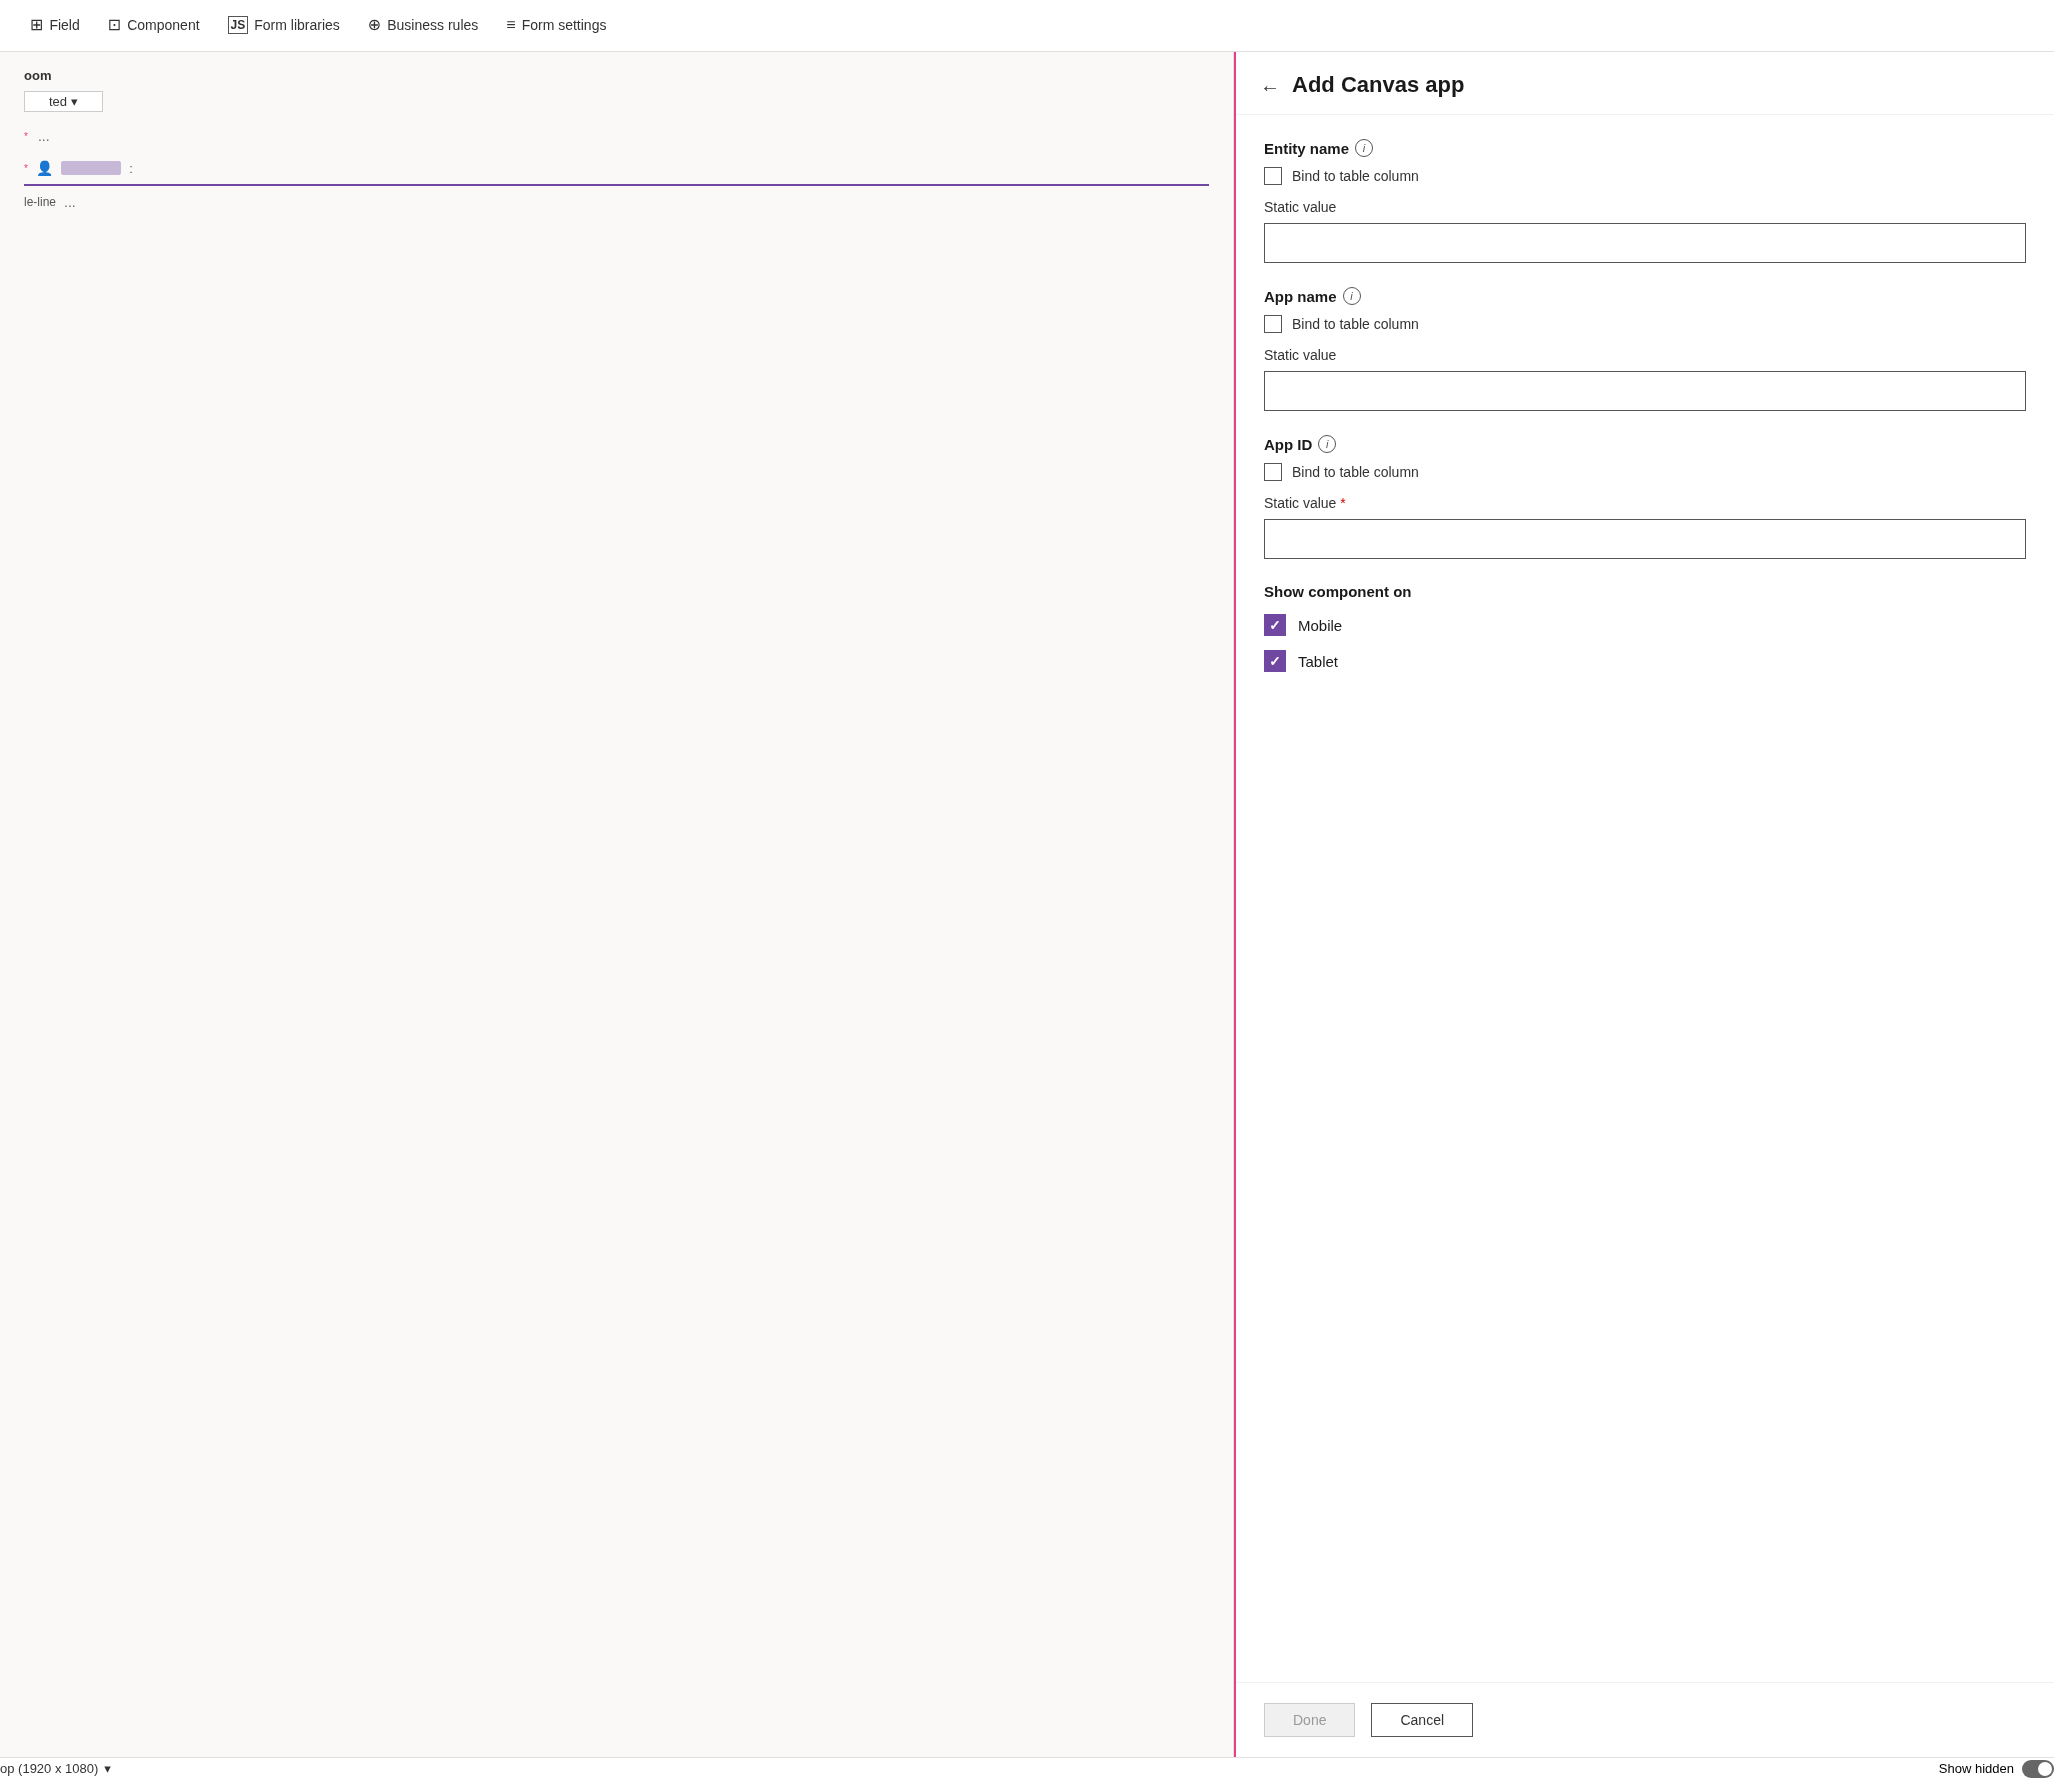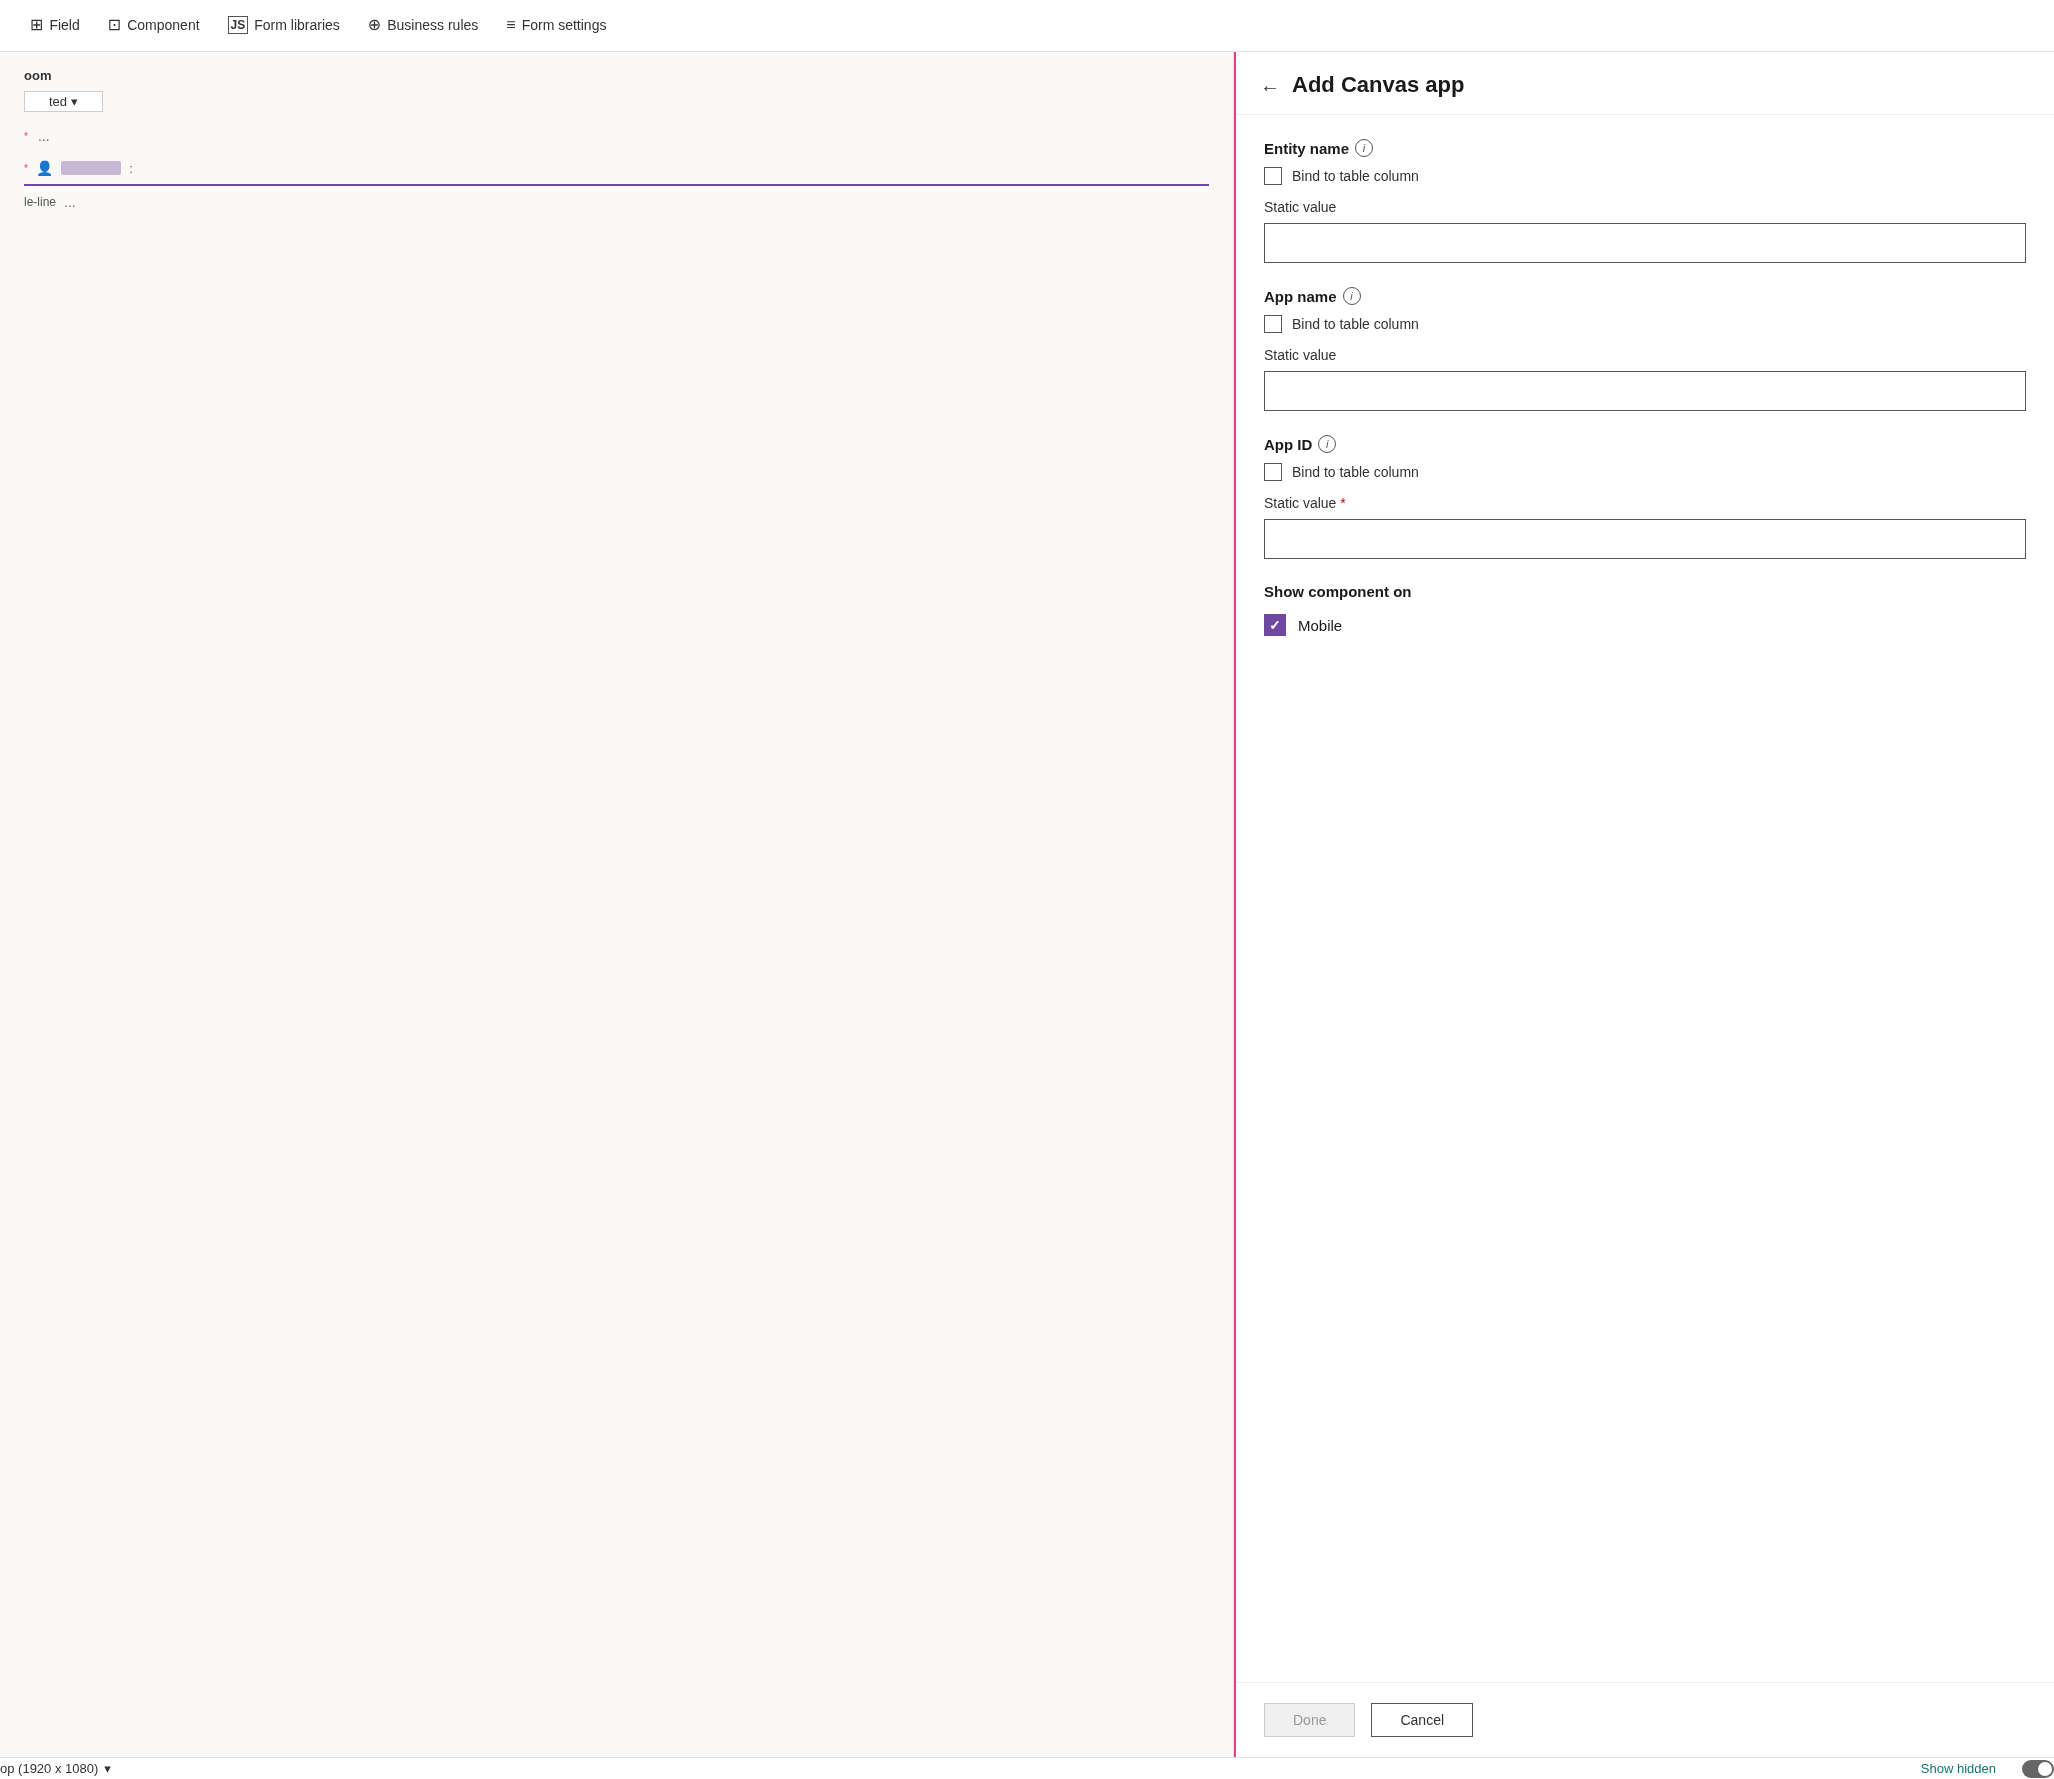--- a/index.html
+++ b/index.html
@@ -141,23 +141,23 @@
       display: flex;
       align-items: center;
       gap: 6px;
       font-size: 13px;
       color: #333;
     }
 
     .bottom-right {
       display: flex;
       align-items: center;
-      gap: 26px;
+      gap: 8px;
       font-size: 13px;
-      color: #0f766e;
+      color: #000000;
     }
 
     .toggle-switch {
       width: 32px;
       height: 18px;
       background: #666;
       border-radius: 9px;
       position: relative;
       cursor: pointer;
     }
@@ -466,20 +466,24 @@
 
       <div class="field-group">
         <div class="show-component-label">Show component on</div>
 
 
         <div class="checkbox-row">
           <div class="checkbox-filled"></div>
           <span class="checkbox-row-label">Mobile</span>
         </div>
 
+        <div class="checkbox-row">
+          <div class="checkbox-filled"></div>
+          <span class="checkbox-row-label">Tablet</span>
+        </div>
       </div>
 
     </div>
 
     <div class="panel-footer">
       <button class="btn-done" disabled="">Done</button>
       <button class="btn-cancel">Cancel</button>
     </div>
 
   </div>

